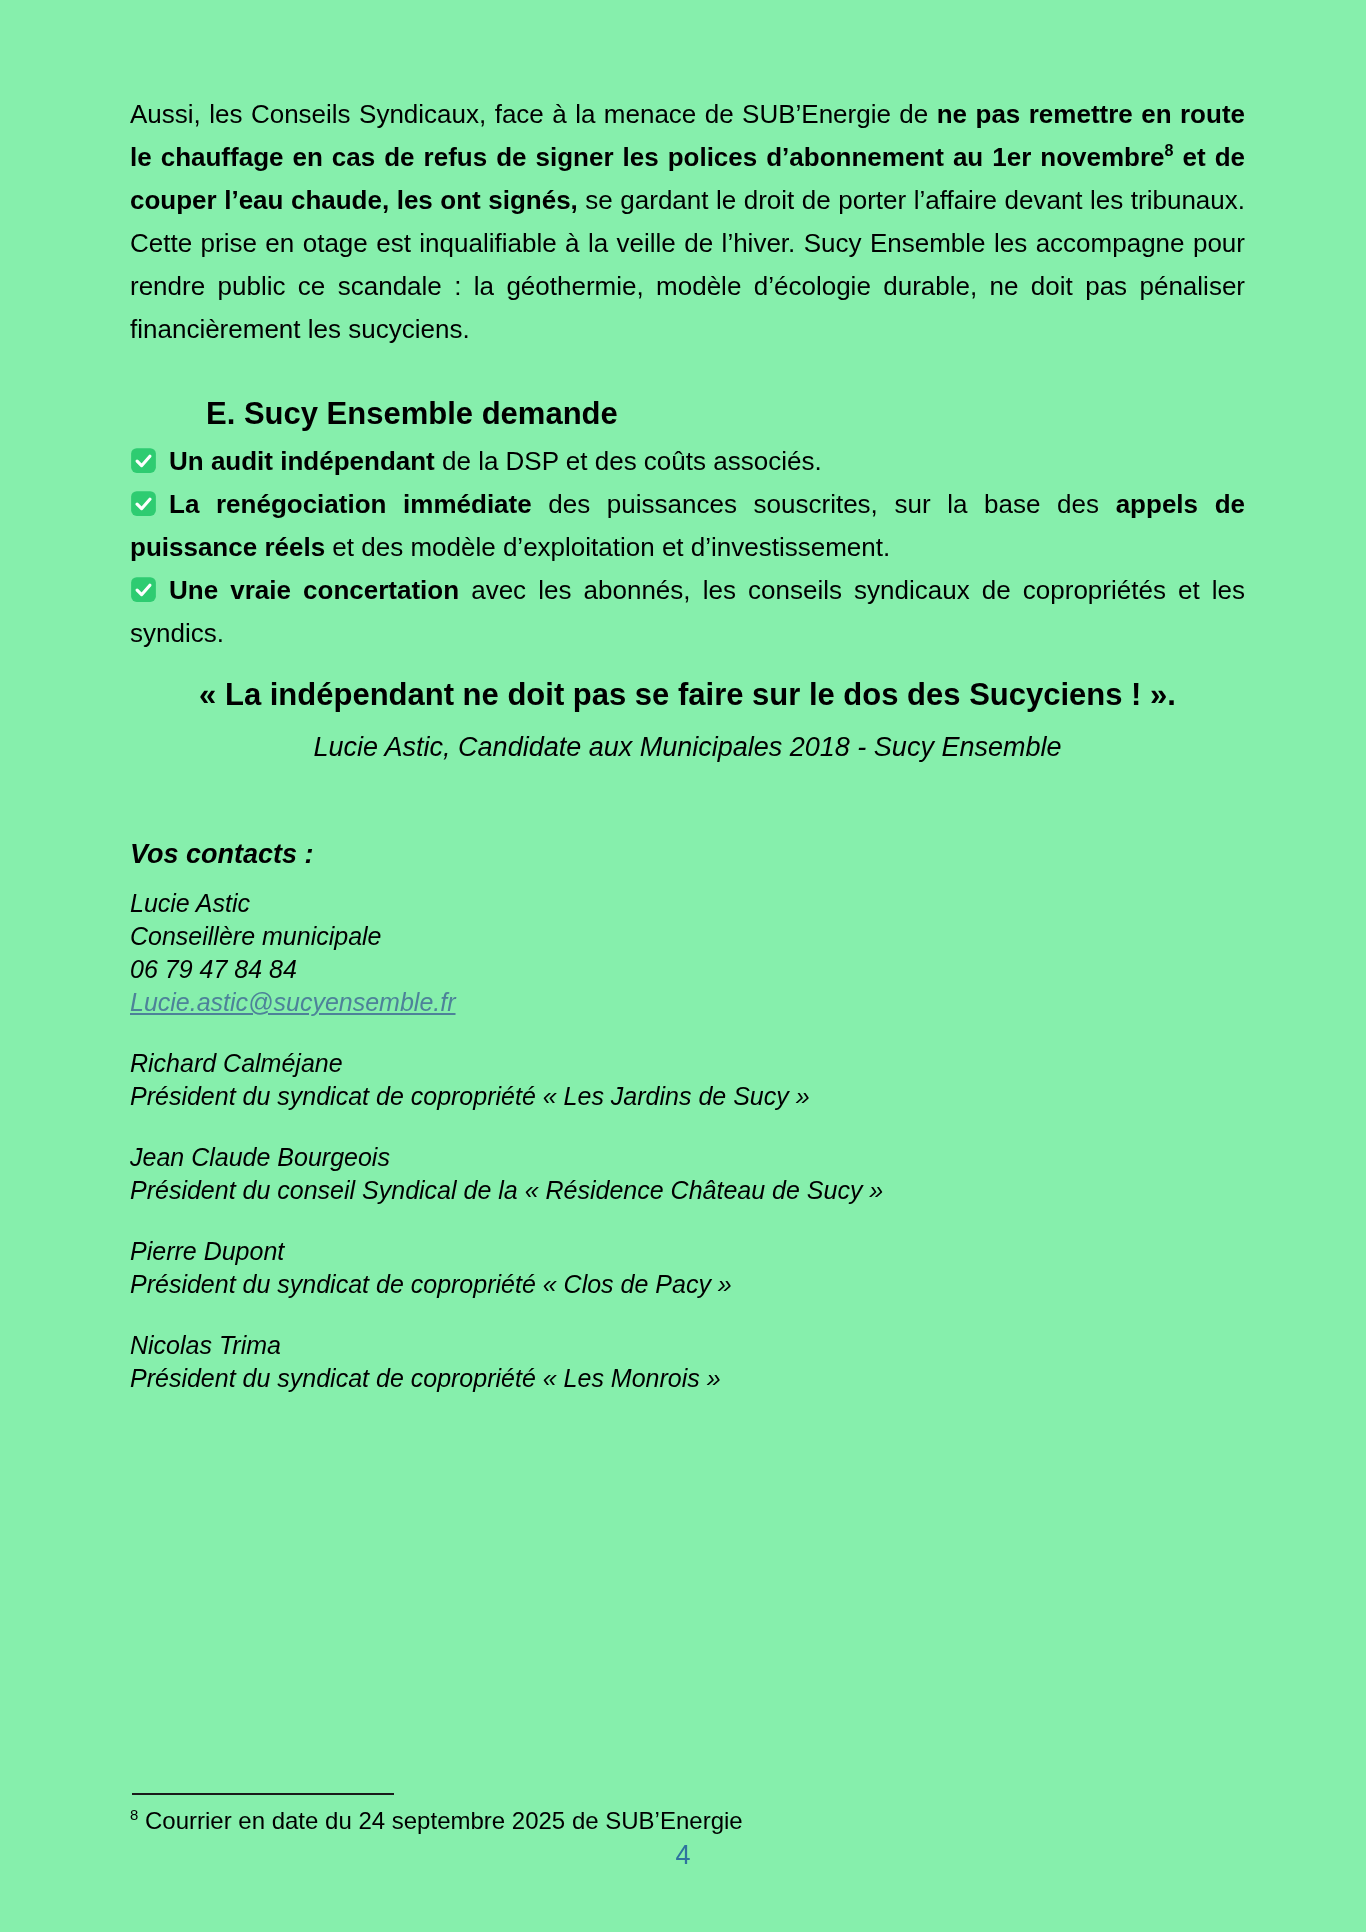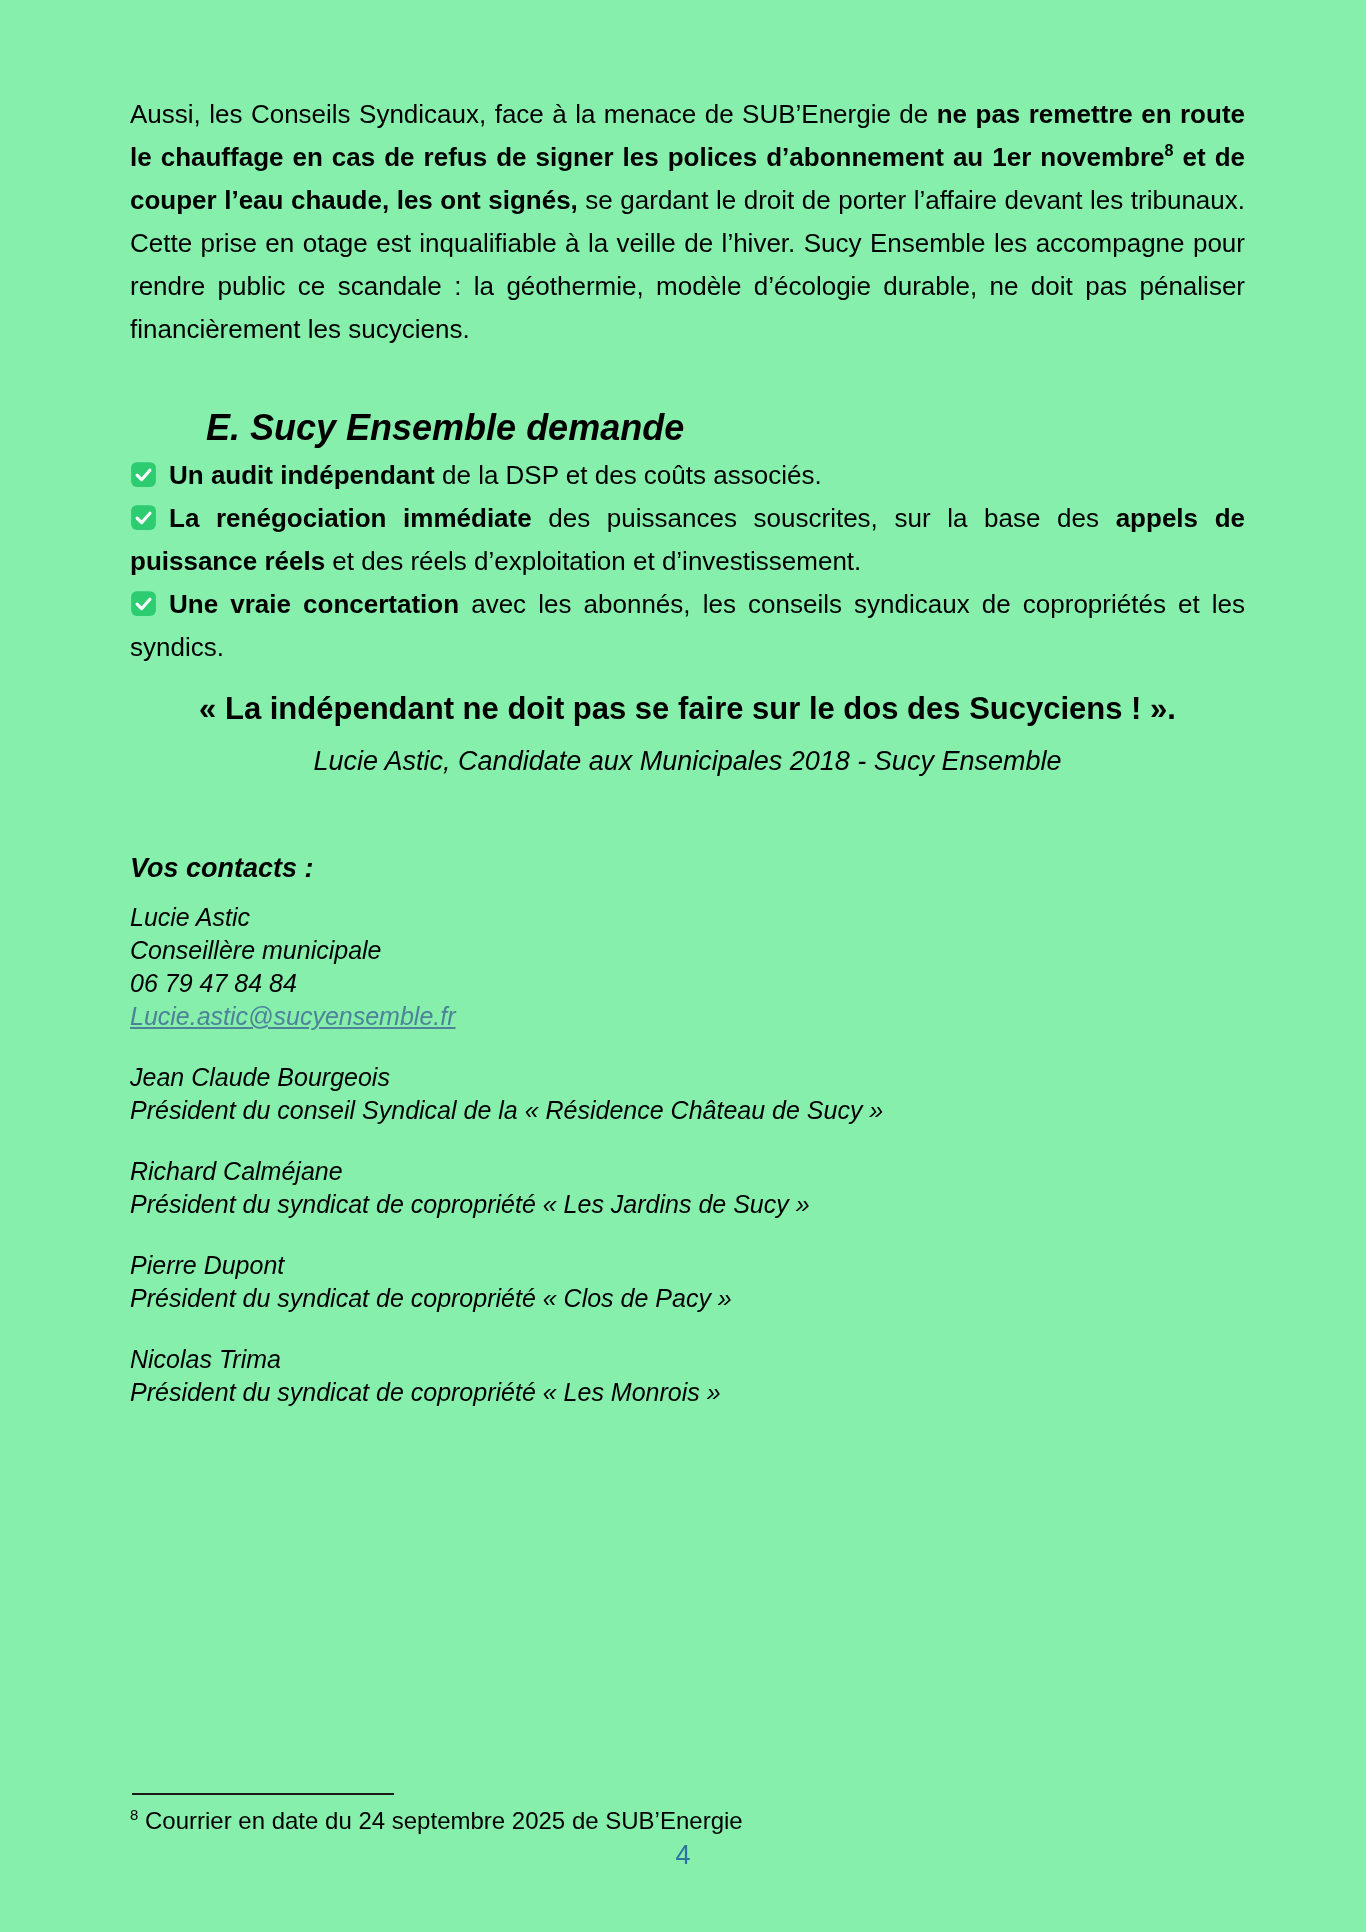--- a/index.html
+++ b/index.html
@@ -18,26 +18,25 @@
     padding:93px 121px 0 130px;
     overflow:hidden;
   }
   .body-text{
     margin:0;
     font-size:26px;
     line-height:43px;
     text-align:justify;
   }
   .section-heading{
-    margin:55px 0 0 0;
+    margin:41px 0 0 0;
     padding-left:76px;
-    font-size:36px;
+    font-size:31px;
     line-height:44px;
     font-weight:700;
-    font-style:italic;
   }
   .checklist{margin-top:4px;}
   .check-item{margin:0;}
   .checkbox{
     display:inline-block;
     width:27px;height:27px;
     vertical-align:-4px;
     margin-right:12px;
   }
   .checkbox svg rect{fill:var(--check-green);}
@@ -116,21 +115,21 @@
       <span class="checkbox"><svg viewBox="0 0 24 24" width="27" height="27">
             <rect x="1" y="1" width="22" height="22" rx="5"></rect>
             <path d="M6.3 12.6 L10.3 16.6 L17.7 8.2" stroke="#ffffff" stroke-width="2.8" fill="none" stroke-linecap="round" stroke-linejoin="round"></path>
           </svg></span><b>Un audit indépendant</b><span> de la DSP et des coûts associés.</span>
     </p>
 
     <p class="body-text check-item">
       <span class="checkbox"><svg viewBox="0 0 24 24" width="27" height="27">
             <rect x="1" y="1" width="22" height="22" rx="5"></rect>
             <path d="M6.3 12.6 L10.3 16.6 L17.7 8.2" stroke="#ffffff" stroke-width="2.8" fill="none" stroke-linecap="round" stroke-linejoin="round"></path>
-          </svg></span><b>La renégociation immédiate</b><span> des puissances souscrites, sur la base des </span><b>appels de puissance réels</b><span> et des réels d’exploitation et d’investissement.</span>
+          </svg></span><b>La renégociation immédiate</b><span> des puissances souscrites, sur la base des </span><b>appels de puissance réels</b><span> et des modèle d’exploitation et d’investissement.</span>
     </p>
 
     <p class="body-text check-item">
       <span class="checkbox"><svg viewBox="0 0 24 24" width="27" height="27">
             <rect x="1" y="1" width="22" height="22" rx="5"></rect>
             <path d="M6.3 12.6 L10.3 16.6 L17.7 8.2" stroke="#ffffff" stroke-width="2.8" fill="none" stroke-linecap="round" stroke-linejoin="round"></path>
           </svg></span><b>Une vraie concertation</b><span> avec les abonnés, les conseils syndicaux de copropriétés et les syndics.</span>
     </p>
 
   </div>
@@ -141,27 +140,27 @@
   <h3 class="contacts-heading">Vos contacts :</h3>
 
   <div class="contact-group first">
     <p class="contact-line">Lucie Astic</p>
     <p class="contact-line">Conseillère municipale</p>
     <p class="contact-line">06 79 47 84 84</p>
     <p class="contact-line"><a class="email-link" href="#">Lucie.astic@sucyensemble.fr</a></p>
   </div>
 
   <div class="contact-group">
-    <p class="contact-line">Jean Claude Bourgeois</p>
-    <p class="contact-line">Président du conseil Syndical de la « Résidence Château de Sucy »</p>
+    <p class="contact-line">Richard Calméjane</p>
+    <p class="contact-line">Président du syndicat de copropriété « Les Jardins de Sucy »</p>
   </div>
 
   <div class="contact-group">
-    <p class="contact-line">Richard Calméjane</p>
-    <p class="contact-line">Président du syndicat de copropriété « Les Jardins de Sucy »</p>
+    <p class="contact-line">Jean Claude Bourgeois</p>
+    <p class="contact-line">Président du conseil Syndical de la « Résidence Château de Sucy »</p>
   </div>
 
   <div class="contact-group">
     <p class="contact-line">Pierre Dupont</p>
     <p class="contact-line">Président du syndicat de copropriété « Clos de Pacy »</p>
   </div>
 
   <div class="contact-group">
     <p class="contact-line">Nicolas Trima</p>
     <p class="contact-line">Président du syndicat de copropriété « Les Monrois »</p>

